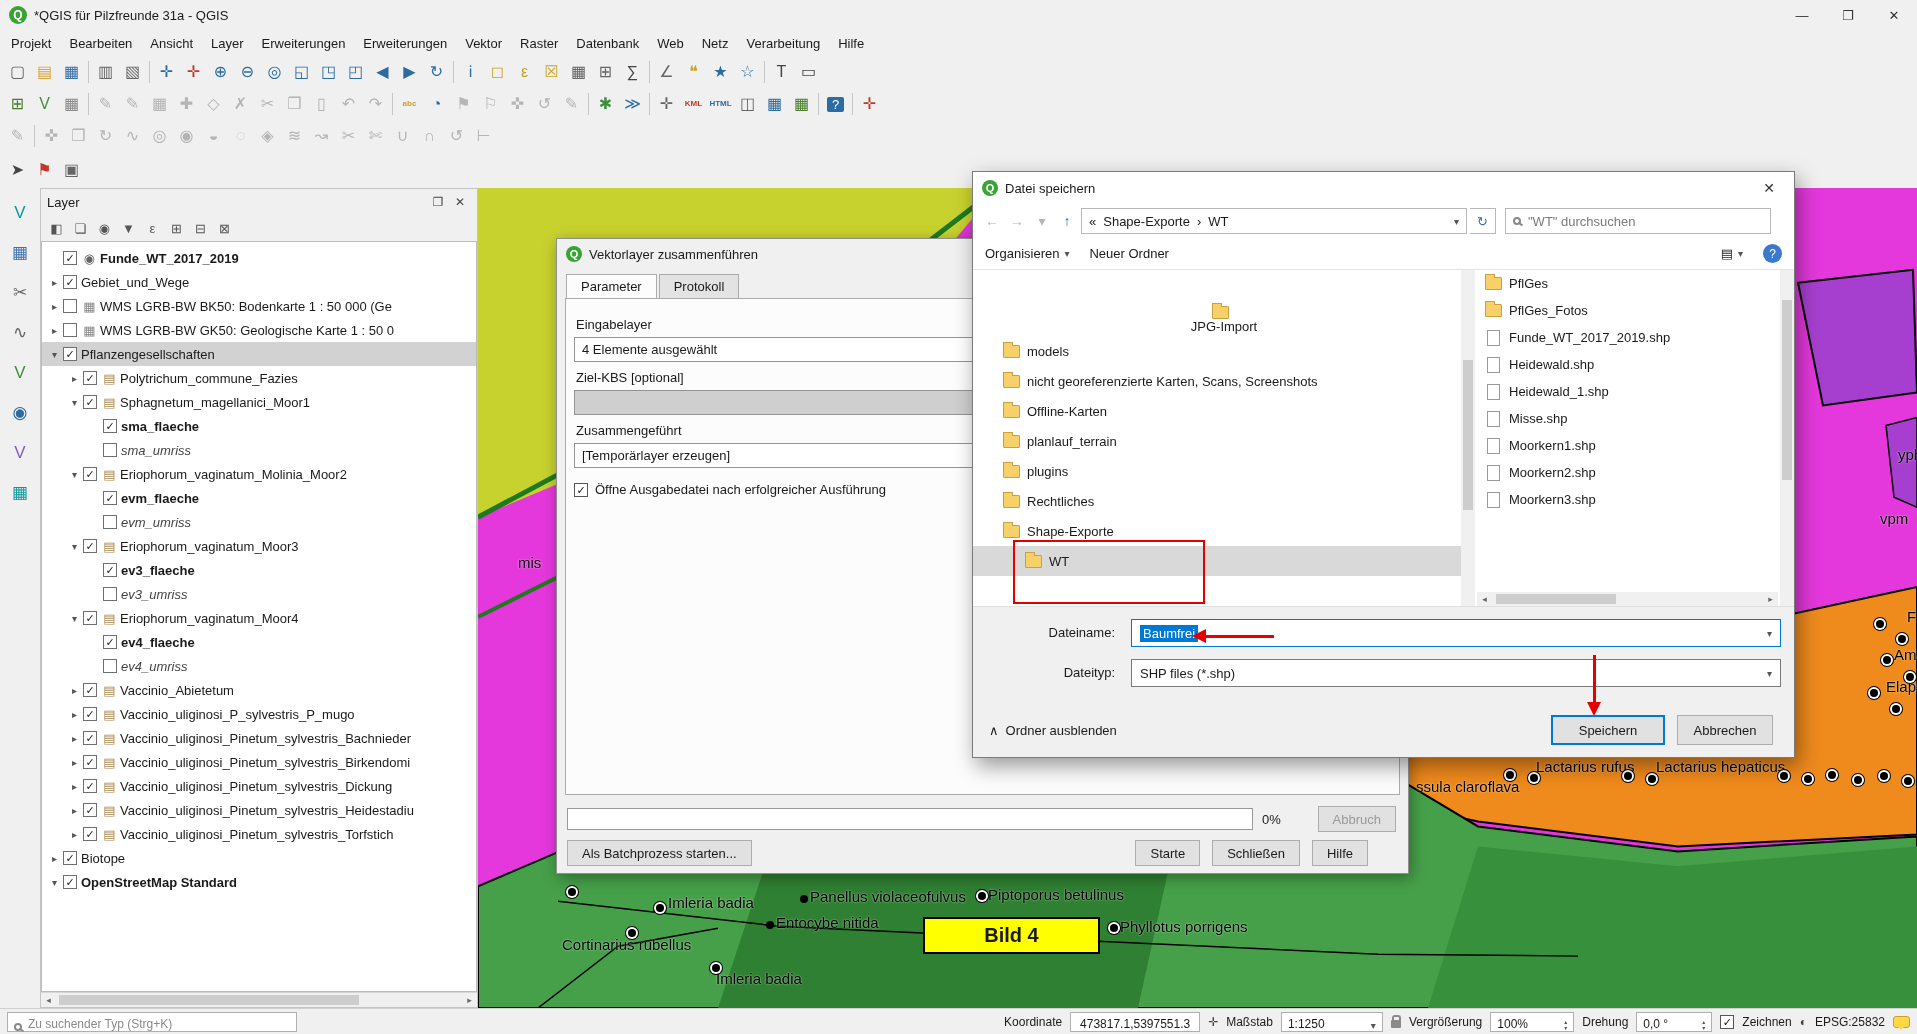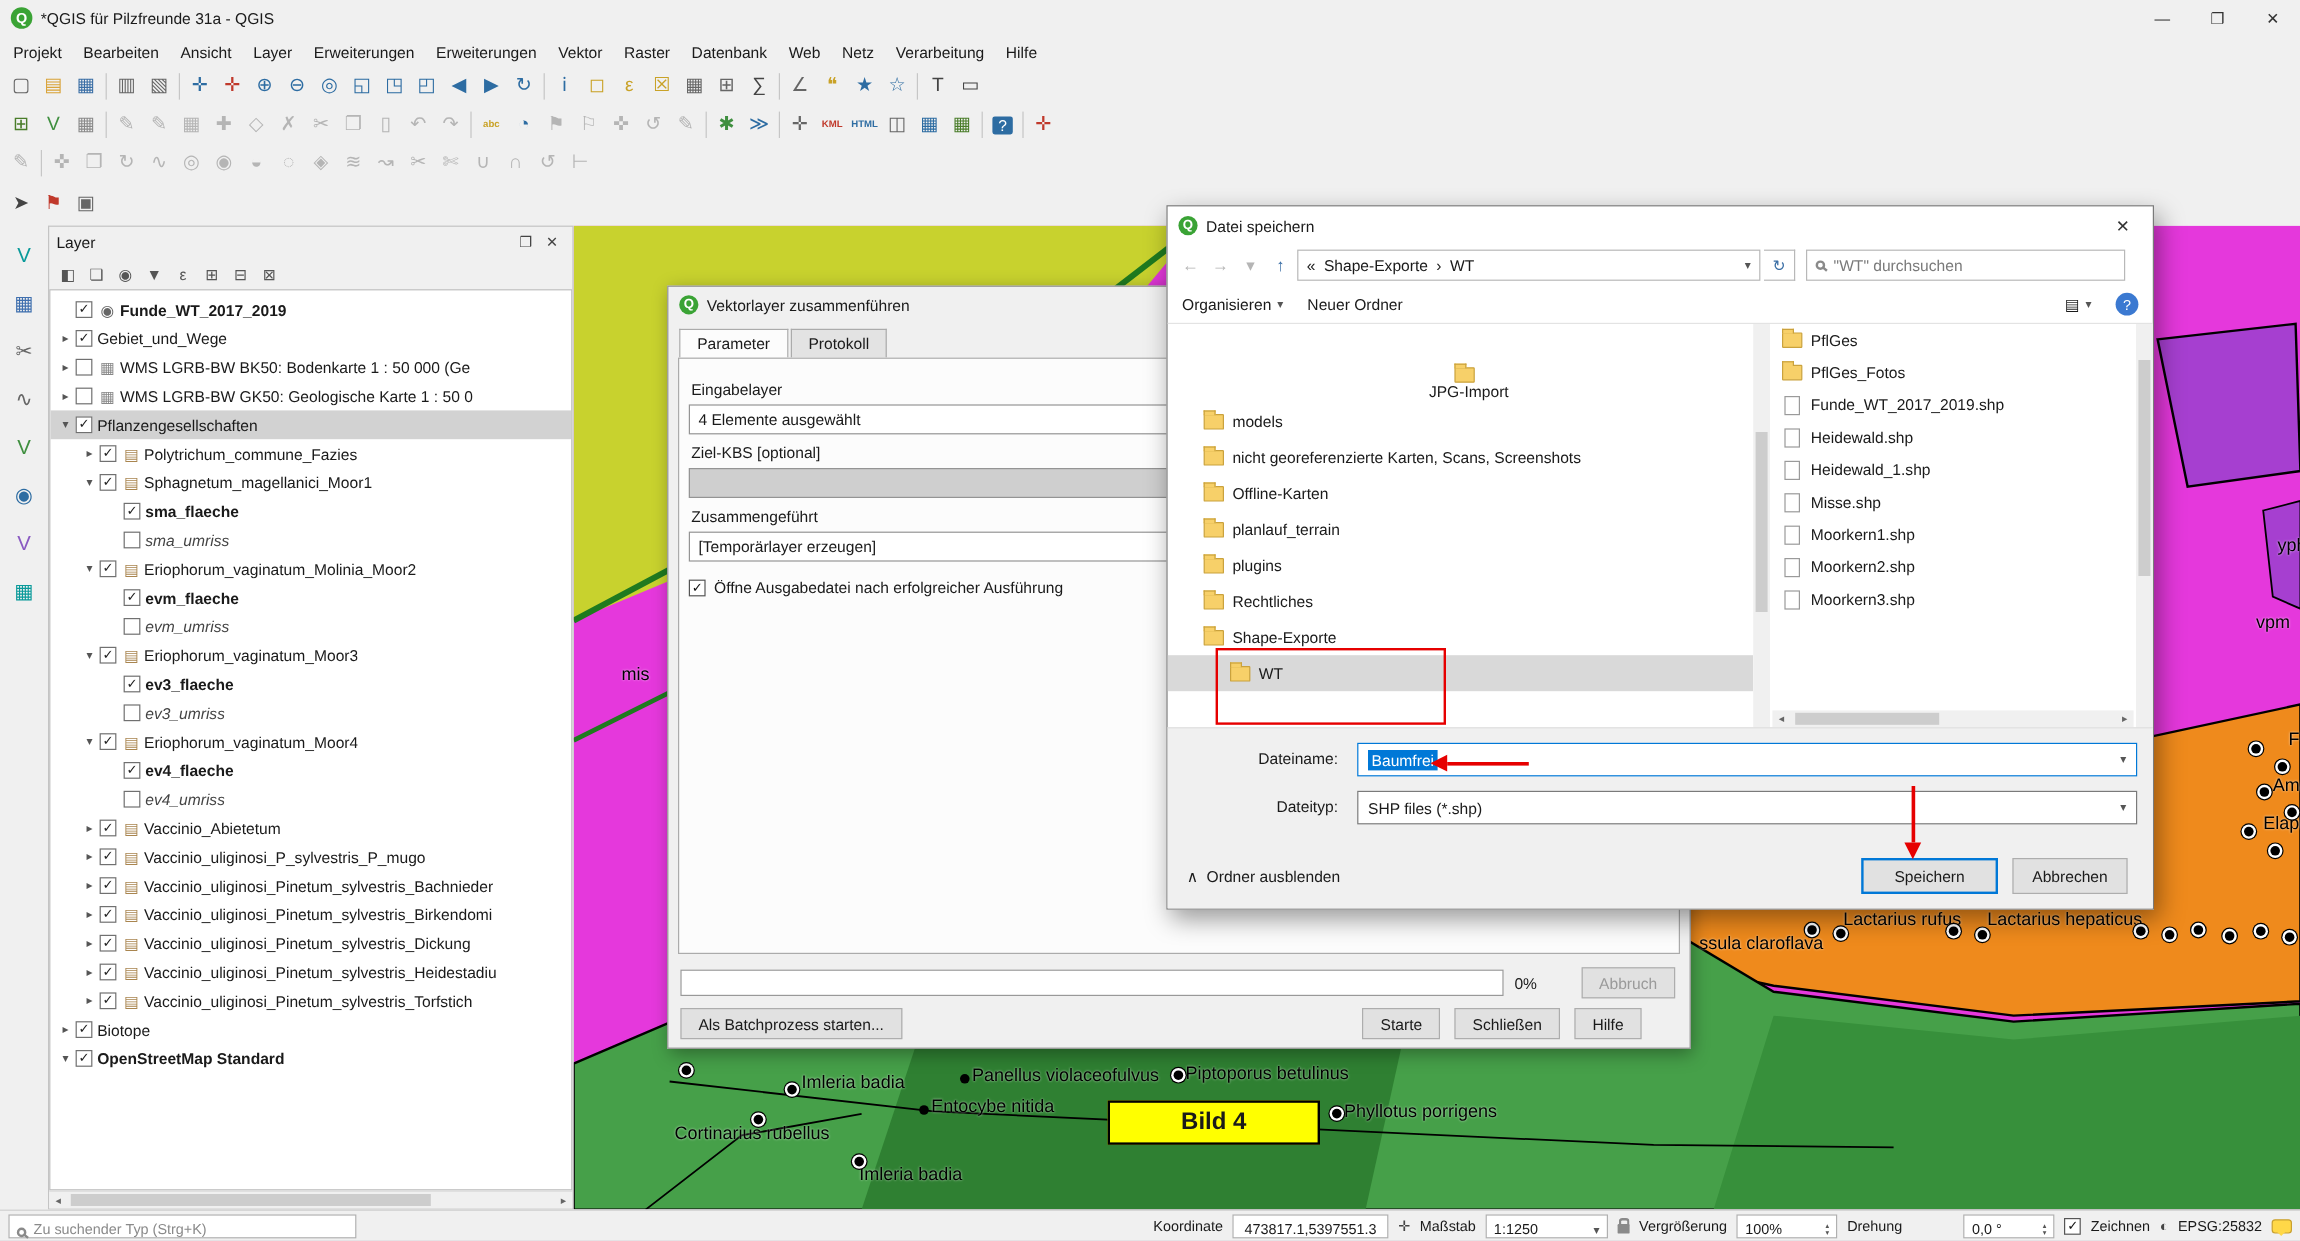--- a/index.html
+++ b/index.html
@@ -947,21 +947,21 @@
     <span class="lockico"></span>
     <span>Vergrößerung</span>
     <div class="sb-spin" style="width:84px;">
       <span>100%</span>
       <span class="spinners">
         <span>▴</span>
         <span>▾</span>
       </span>
     </div>
     <span>Drehung</span>
-    <div class="sb-spin" style="width:76px;margin-left:43px;">
+    <div class="sb-spin" style="width:76px;">
       <span>0,0 °</span>
       <span class="spinners">
         <span>▴</span>
         <span>▾</span>
       </span>
     </div>
     <span class="wcheck">✓</span>
     <span>Zeichnen</span>
     <span class="sb-icon">◐</span>
     <span>EPSG:25832</span>

